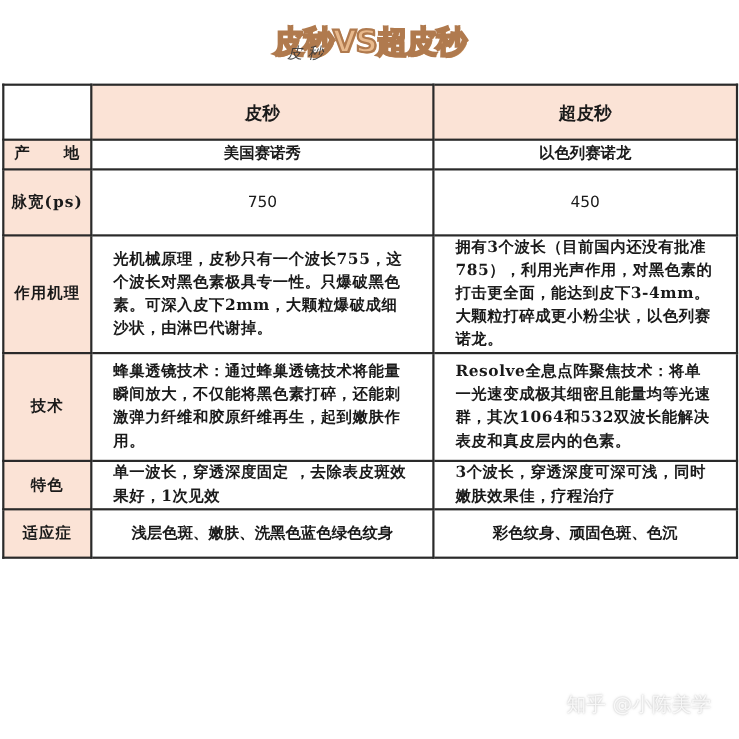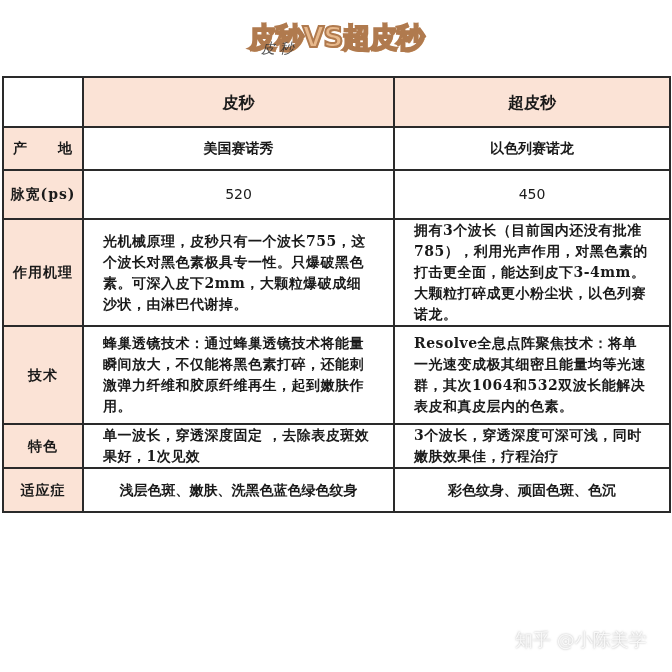--- a/index.html
+++ b/index.html
@@ -83,28 +83,28 @@
       <col class="c0">
       <col class="c1">
       <col class="c2">
     </colgroup>
   <tbody>
       <tr class="hdr">
     <td class="corner"></td>
     <td class="colhead">皮秒</td>
     <td class="colhead">超皮秒</td>
   </tr>
-  <tr style="height:43px">
+  <tr style="height:27px">
     <td class="label">产　　地</td>
     <td class="center bold">美国赛诺秀</td>
     <td class="center bold">以色列赛诺龙</td>
   </tr>
-  <tr style="height:49px">
+  <tr style="height:60px">
     <td class="label">脉宽(ps)</td>
-    <td class="center sans">520</td>
+    <td class="center sans">750</td>
     <td class="center sans">450</td>
   </tr>
   <tr style="height:104px">
     <td class="label">作用机理</td>
     <td class="para">光机械原理，皮秒只有一个波长755，这个波长对黑色素极具专一性。只爆破黑色素。可深入皮下2mm，大颗粒爆破成细沙状，由淋巴代谢掉。</td>
     <td class="para">拥有3个波长（目前国内还没有批准785），利用光声作用，对黑色素的打击更全面，能达到皮下3-4mm。大颗粒打碎成更小粉尘状，以色列赛诺龙。</td>
   </tr>
   <tr style="height:98px">
     <td class="label">技术</td>
     <td class="para">蜂巢透镜技术：通过蜂巢透镜技术将能量瞬间放大，不仅能将黑色素打碎，还能刺激弹力纤维和胶原纤维再生，起到嫩肤作用。</td>

